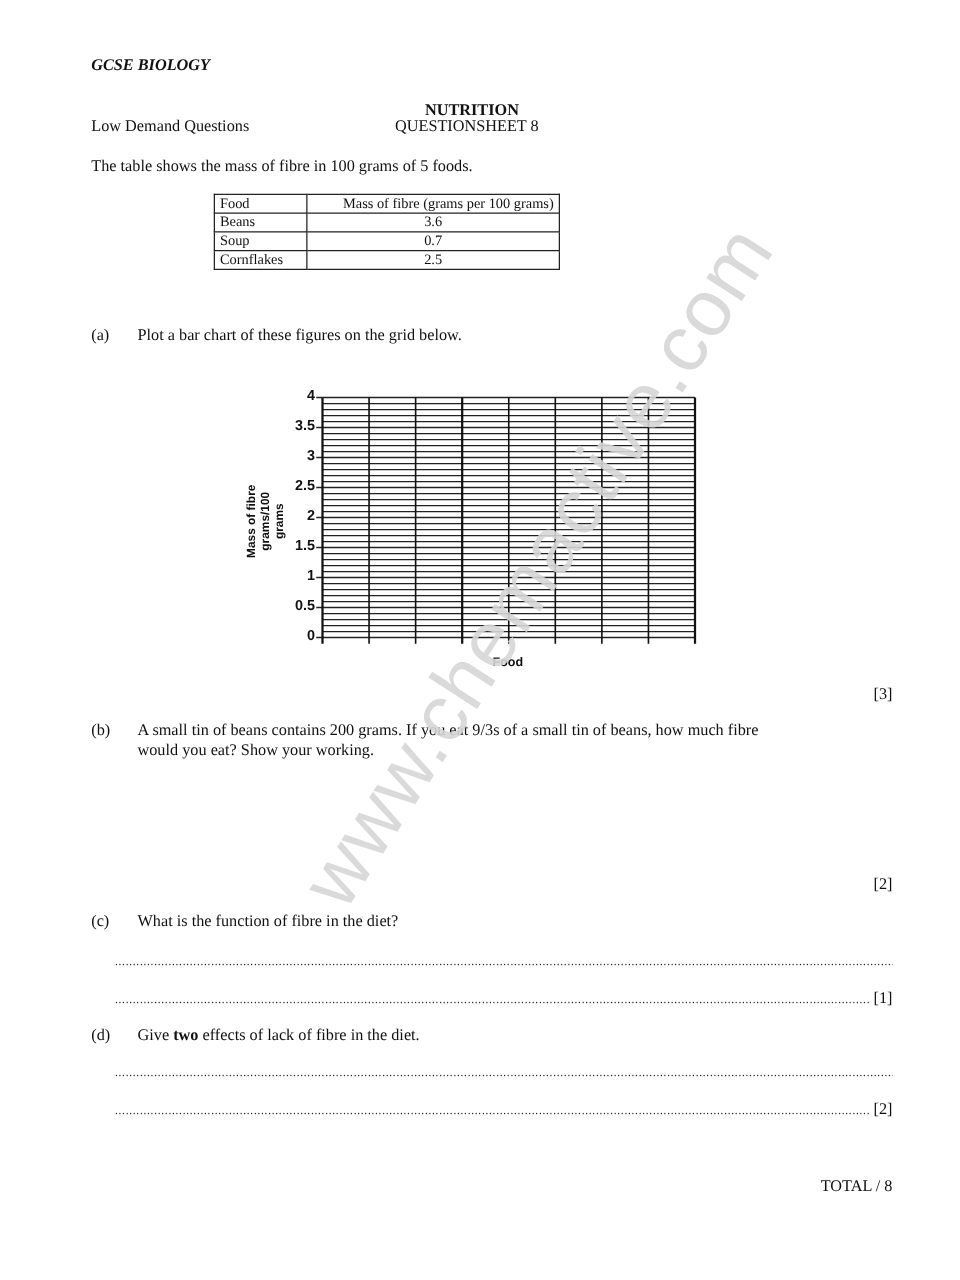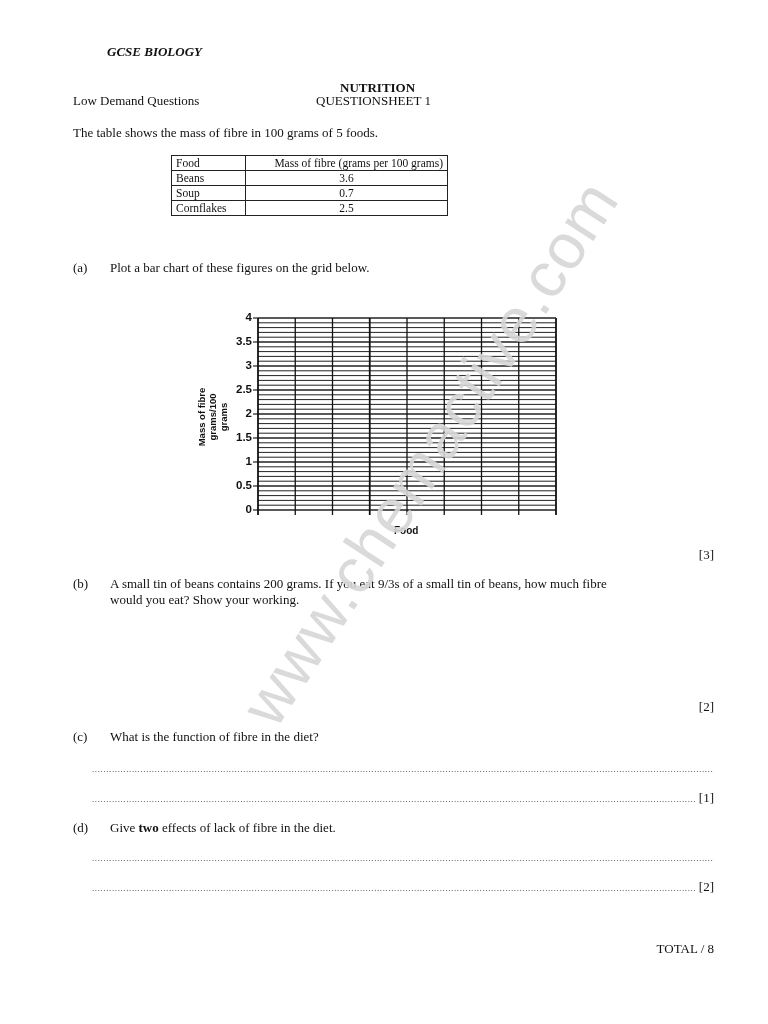--- a/index.html
+++ b/index.html
@@ -1,21 +1,21 @@
 <!DOCTYPE html>
 <html><head>
 <meta charset="utf-8">
 <style>
   html, body { margin: 0; padding: 0; background: #ffffff; }
   body {
     width: 768px; height: 1024px; position: relative; overflow: hidden;
     font-family: "Liberation Serif", serif; color: #111; font-size: 13px;
   }
   .abs { position: absolute; white-space: nowrap; }
-  .hdr-left { left: 73px; top: 44px; font-weight: bold; font-style: italic; font-size: 13px; margin-left: 34px; }
+  .hdr-left { left: 73px; top: 44px; font-weight: bold; font-style: italic; font-size: 13px; }
   .hdr-center { left: 340px; top: 44px; font-weight: bold; font-size: 13px; margin-top: 36px; }
   .sub-left { left: 73px; top: 93px; }
   .sub-center { left: 316px; top: 93px; }
   .intro { left: 73px; top: 125px; }
 
   table.fibre {
     position: absolute; left: 171px; top: 155px;
     border-collapse: collapse; font-size: 11.5px;
     font-family: "Liberation Serif", serif;
   }
@@ -57,21 +57,21 @@
     opacity: 0.9; pointer-events: none; letter-spacing: 1px;
     width: 480px; text-align: center; z-index: 5;
   }
 </style>
 </head>
 <body>
 
 <div class="abs hdr-left">GCSE BIOLOGY</div>
 <div class="abs hdr-center">NUTRITION</div>
 <div class="abs sub-left">Low Demand Questions</div>
-<div class="abs sub-center">QUESTIONSHEET 1</div>
+<div class="abs sub-center">QUESTIONSHEET 8</div>
 <div class="abs intro">The table shows the mass of fibre in 100 grams of 5 foods.</div>
 
 <table class="fibre">
   <tbody>
       <tr>
     <th class="c1">Food</th>
     <th class="c2" style="text-align:right">Mass of fibre (grams per 100 grams)</th>
   </tr>
   <tr>
     <td class="c1">Beans</td>

